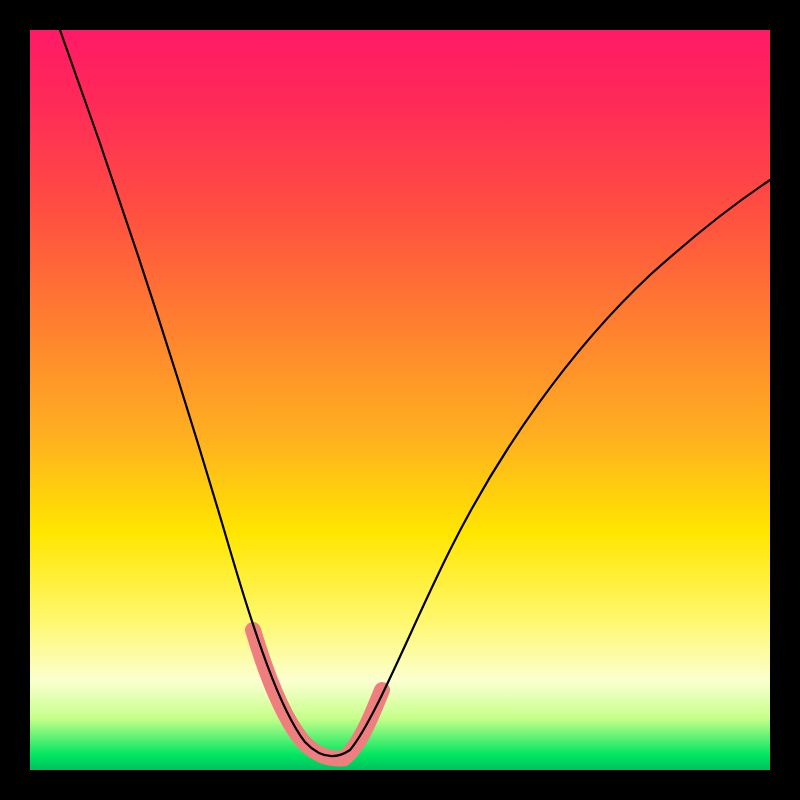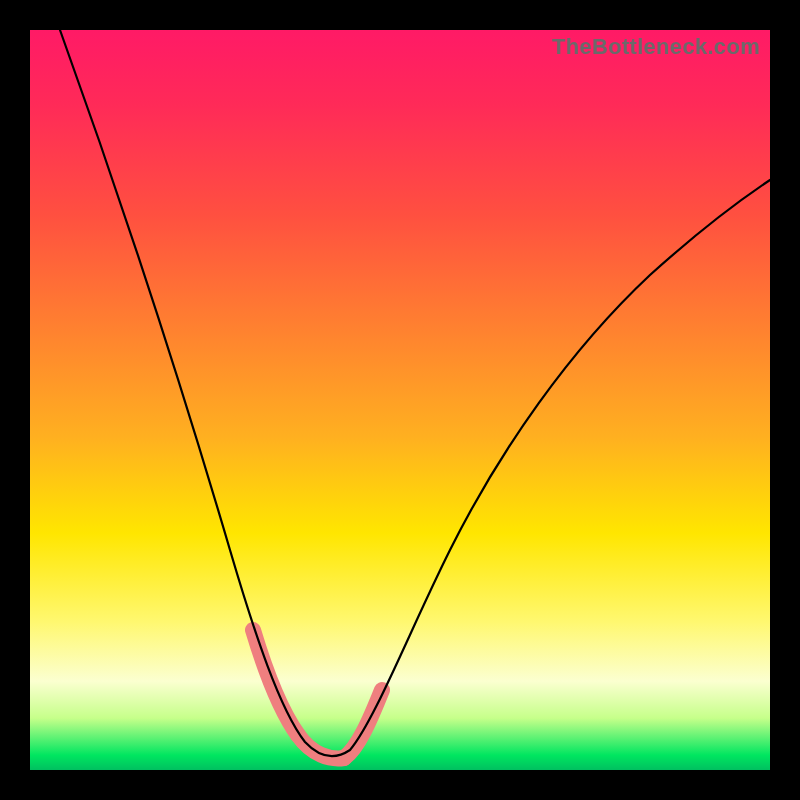--- a/index.html
+++ b/index.html
@@ -70,21 +70,20 @@
     stroke-linecap: round;
   }
 </style>
 </head>
 <body>
 
 <div class="frame">
 
   <div class="plot-area">
 
-    <div class="watermark">TheBottleneck.com</div>
 
     <svg class="curve" viewBox="0 0 740 740">
 
       <path class="salmon-seg" d="M 223 600
                C 235 640, 250 680, 268 705"></path>
 
       <path class="salmon-seg" d="M 268 705
                C 282 725, 300 730, 314 728"></path>
 
       <path class="salmon-seg" d="M 314 728

